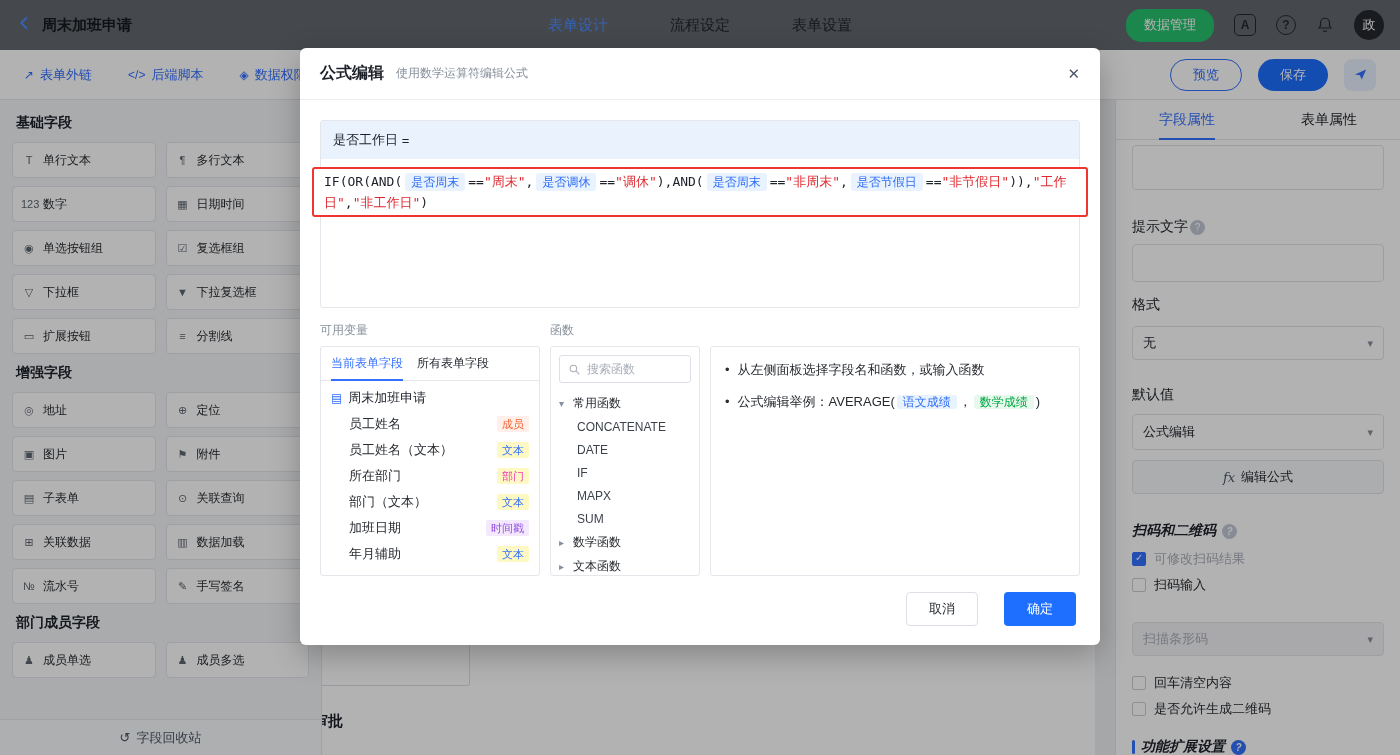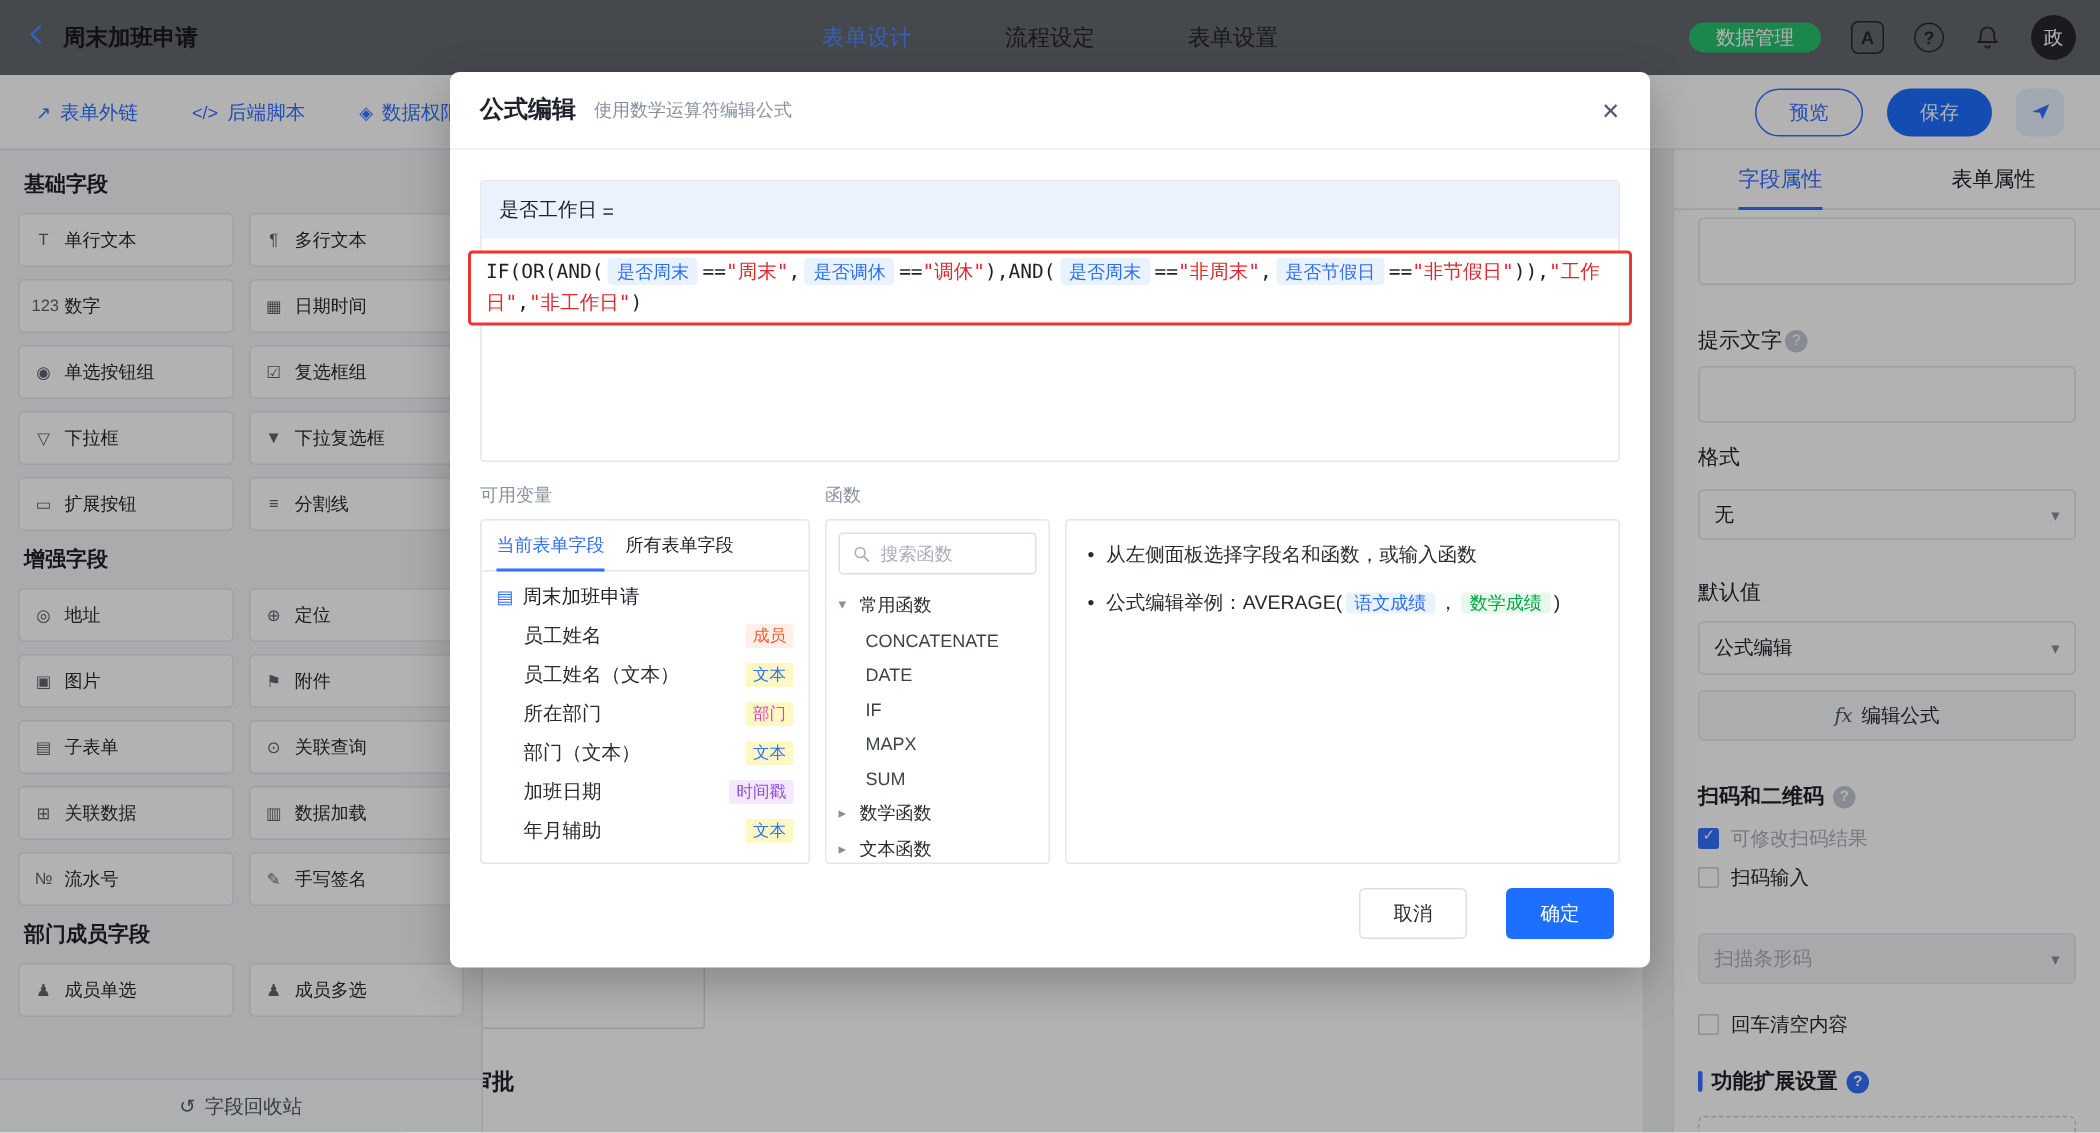--- a/index.html
+++ b/index.html
@@ -7,21 +7,21 @@
   .app{position:relative;width:1400px;height:755px;overflow:hidden;background:#eef0f3;}
 
   
   .topbar{position:absolute;top:0;left:0;width:100%;height:50px;background:#63686f;display:flex;align-items:center;justify-content:space-between;padding:0 16px;z-index:1;}
   .tb-left{display:flex;align-items:center;gap:8px;}
   .tb-title{font-size:15px;font-weight:bold;color:#17191c;}
   .tb-tabs{position:absolute;left:50%;transform:translateX(-50%);display:flex;gap:62px;}
   .tb-tab{font-size:15px;color:#23262b;cursor:pointer;}
   .tb-tab.active{color:#4e8cff;}
   .tb-right{display:flex;align-items:center;gap:20px;}
-  .green-btn{height:20px;padding:0 18px;border:none;border-radius:15px;background:#27c26e;color:#fff;font-size:13px;cursor:pointer;}
+  .green-btn{height:33px;padding:0 18px;border:none;border-radius:15px;background:#27c26e;color:#fff;font-size:13px;cursor:pointer;}
   .icon-box{width:22px;height:22px;border:1.5px solid #26282d;border-radius:5px;display:flex;align-items:center;justify-content:center;font-size:12px;font-weight:bold;color:#26282d;}
   .icon-circle{width:20px;height:20px;border:1.5px solid #26282d;border-radius:50%;display:flex;align-items:center;justify-content:center;font-size:12px;font-weight:bold;color:#26282d;}
   .bell{display:flex;align-items:center;}
   .avatar{width:30px;height:30px;border-radius:50%;background:#26282d;color:#fff;display:flex;align-items:center;justify-content:center;font-size:13px;}
 
   
   .toolbar{position:absolute;top:50px;left:0;width:100%;height:50px;background:#fff;border-bottom:1px solid #e5e6eb;display:flex;align-items:center;justify-content:space-between;padding:0 24px;z-index:1;}
   .tl-links{display:flex;gap:36px;}
   .tl-link{display:flex;align-items:center;gap:6px;color:#3370ff;font-size:13px;cursor:pointer;white-space:nowrap;}
   .tl-ic{font-size:12px;}
@@ -63,21 +63,21 @@
   .pp-label.def{margin-top:26px;}
   .q{width:15px;height:15px;border-radius:50%;background:#c2c9d4;color:#fff;font-size:10px;display:inline-flex;align-items:center;justify-content:center;flex:none;}
   .q.blue{background:#3370ff;}
   .select{height:36px;border:1px solid #e0e3e8;border-radius:4px;display:flex;align-items:center;justify-content:space-between;padding:0 10px;font-size:13px;color:#1d2129;cursor:pointer;}
   .select.fmt{margin-top:12px;height:34px;}
   .select.def{margin-top:10px;}
   .select.disabled{background:#f2f3f5;color:#a9aeb8;border-color:#e5e6eb;margin-top:24px;height:34px;cursor:default;}
   .chev{color:#86909c;font-size:11px;}
   .fx-btn{width:100%;height:34px;margin-top:10px;border:1px solid #e0e3e8;background:#f7f8fa;border-radius:4px;font-size:13px;color:#272b30;display:flex;align-items:center;justify-content:center;gap:6px;cursor:pointer;}
   .fx-btn i{font-style:italic;font-family:"DejaVu Serif",serif;color:#4e5969;}
-  .pp-section{font-size:14px;font-weight:bold;display:flex;align-items:center;gap:6px;color:#1d2129;}
+  .pp-section{font-size:14px;font-weight:bold;display:flex;align-items:center;gap:6px;color:#1d2129;font-style:italic;}
   .pp-section.scan{margin-top:28px;margin-bottom:6px;}
   .pp-section.ext{margin-top:16px;text-align:center;}
   .pp-section .bar{width:3px;height:14px;background:#3370ff;border-radius:2px;}
   .chk-row{display:flex;align-items:center;gap:8px;height:26px;font-size:13px;color:#272b30;cursor:pointer;}
   .chk-row.mt{margin-top:14px;}
   .chk{width:14px;height:14px;border:1px solid #c9cdd4;border-radius:2px;background:#fff;position:relative;flex:none;}
   .chk.checked{background:#3370ff;border-color:#3370ff;}
   .chk.checked::after{content:"✓";color:#fff;font-size:10px;position:absolute;left:2px;top:-1px;}
   .chk-row.disabled .chk-label{color:#a9aeb8;}
   .add-action{width:100%;height:36px;margin-top:14px;border:1px dashed #c9cdd4;border-radius:4px;background:#fff;font-size:13px;color:#4e5969;cursor:pointer;}
@@ -345,20 +345,24 @@
           <span class="chk-label">扫码输入</span>
         </div>
       <div class="select disabled">
         <span>扫描条形码</span>
           <span class="chev">▾</span>
       </div>
       <div class="chk-row mt">
           <span class="chk"></span>
           <span class="chk-label">回车清空内容</span>
         </div>
+      <div class="chk-row">
+          <span class="chk"></span>
+          <span class="chk-label">是否允许生成二维码</span>
+        </div>
       <div class="pp-section ext">
         <span class="bar"></span>
         <span>功能扩展设置</span>
           <span class="q blue">?</span>
       </div>
       <button class="add-action">添加操作</button>
     </div>
   </aside>
 
   <div class="overlay"></div>

